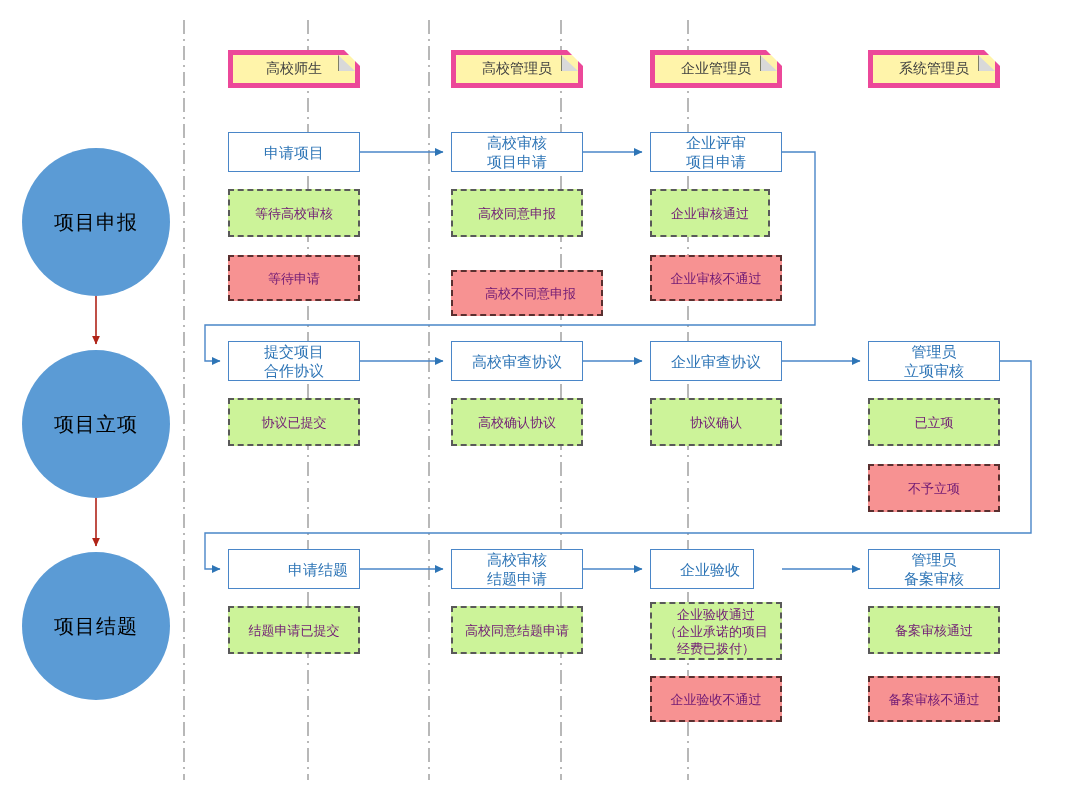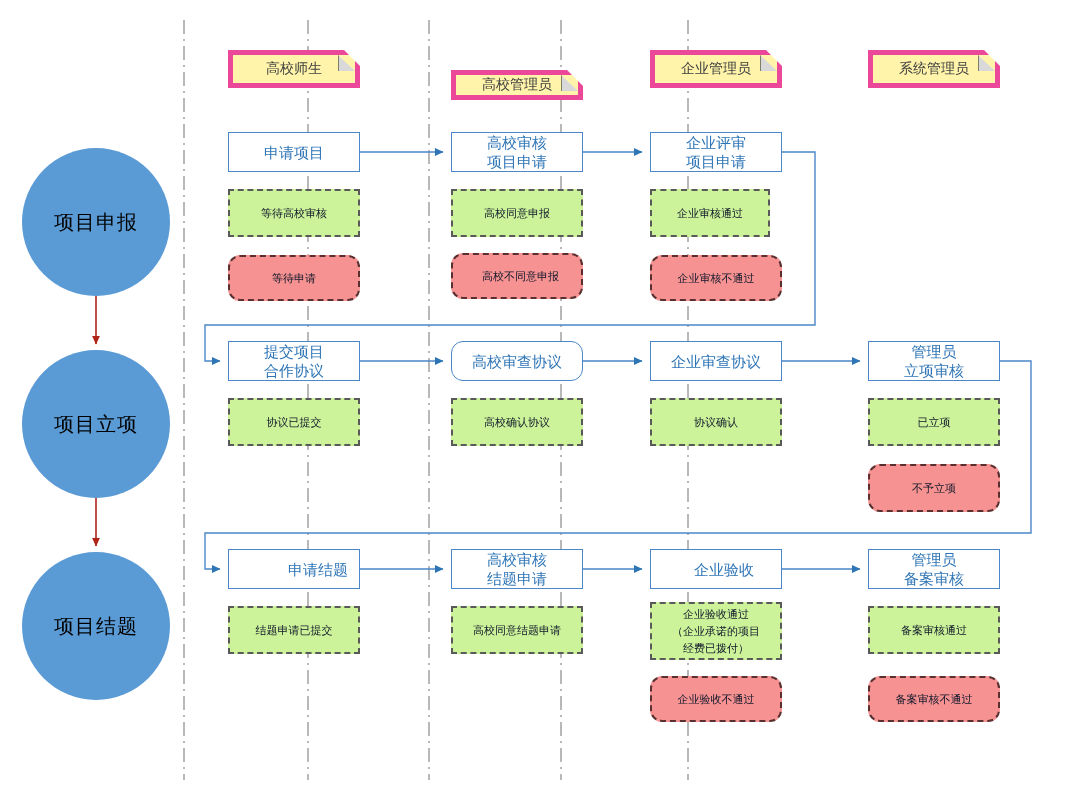--- a/index.html
+++ b/index.html
@@ -67,31 +67,31 @@
     text-align:center;
     font-size:15px;
     line-height:19px;
     white-space:pre-line;
   }
   
   .status-box{
     position:absolute;
     box-sizing:border-box;
     border:2px dashed #595959;
-    color:#0f172a;
+    color:#701a75;
     display:flex;
     align-items:center;
     justify-content:center;
     text-align:center;
-    font-size:11px;
+    font-size:13px;
     line-height:17px;
     white-space:pre-line;
   }
   .status-box.ok{ background:#CCF399; }
-  .status-box.bad{ background:#F79292; border-color:#5a2f2f;border-radius:12px; }
+  .status-box.bad{ background:#F79292; border-color:#5a2f2f; }
 </style>
 </head>
 <body>
 
 <div id="canvas">
 
   <svg class="layer">
     <g id="lane-divider-group">
         <line x1="184" y1="20" x2="184" y2="780" stroke="#9B9B9B" stroke-width="1.4" stroke-dasharray="14 5 2 5"></line>
         <line x1="308" y1="20" x2="308" y2="780" stroke="#9B9B9B" stroke-width="1.4" stroke-dasharray="14 5 2 5"></line>
@@ -138,21 +138,21 @@
       <div class="stage-circle" style="left: 22px; top: 552px; width: 148px; height: 148px;">
         <span>项目结题</span>
       </div>
     </div>
 
   <div id="lane-layer">
       <div class="lane-note" style="left: 228px; top: 50px; width: 132px; height: 38px;">
         <span>高校师生</span>
         <span class="fold"></span>
       </div>
-      <div class="lane-note" style="left: 451px; top: 50px; width: 132px; height: 30px; margin-top: 20px;">
+      <div class="lane-note" style="left: 451px; top: 50px; width: 132px; height: 38px;">
         <span>高校管理员</span>
         <span class="fold"></span>
       </div>
       <div class="lane-note" style="left: 650px; top: 50px; width: 132px; height: 38px;">
         <span>企业管理员</span>
         <span class="fold"></span>
       </div>
       <div class="lane-note" style="left: 868px; top: 50px; width: 132px; height: 38px;">
         <span>系统管理员</span>
         <span class="fold"></span>
@@ -160,37 +160,37 @@
     </div>
 
   <div id="process-layer">
       <div class="proc-box" style="left: 228px; top: 132px; width: 132px; height: 40px;"><span>申请项目</span></div>
       <div class="proc-box" style="left: 451px; top: 132px; width: 132px; height: 40px;"><span>高校审核
 项目申请</span></div>
       <div class="proc-box" style="left: 650px; top: 132px; width: 132px; height: 40px;"><span>企业评审
 项目申请</span></div>
       <div class="proc-box" style="left: 228px; top: 341px; width: 132px; height: 40px;"><span>提交项目
 合作协议</span></div>
-      <div class="proc-box" style="left: 451px; top: 341px; width: 132px; height: 40px; border-radius: 12px;"><span>高校审查协议</span></div>
+      <div class="proc-box" style="left: 451px; top: 341px; width: 132px; height: 40px;"><span>高校审查协议</span></div>
       <div class="proc-box" style="left: 650px; top: 341px; width: 132px; height: 40px;"><span>企业审查协议</span></div>
       <div class="proc-box" style="left: 868px; top: 341px; width: 132px; height: 40px;"><span>管理员
 立项审核</span></div>
       <div class="proc-box" style="left: 228px; top: 549px; width: 132px; height: 40px; padding-left: 48px;"><span>申请结题</span></div>
       <div class="proc-box" style="left: 451px; top: 549px; width: 132px; height: 40px;"><span>高校审核
 结题申请</span></div>
-      <div class="proc-box" style="left: 650px; top: 549px; width: 132px; height: 40px; padding-left: 16px;"><span>企业验收</span></div>
+      <div class="proc-box" style="left: 650px; top: 549px; width: 104px; height: 40px; padding-left: 16px;"><span>企业验收</span></div>
       <div class="proc-box" style="left: 868px; top: 549px; width: 132px; height: 40px;"><span>管理员
 备案审核</span></div>
     </div>
 
   <div id="status-layer">
       <div class="status-box ok" style="left: 228px; top: 189px; width: 132px; height: 48px;"><span>等待高校审核</span></div>
       <div class="status-box bad" style="left: 228px; top: 255px; width: 132px; height: 46px;"><span>等待申请</span></div>
       <div class="status-box ok" style="left: 451px; top: 189px; width: 132px; height: 48px;"><span>高校同意申报</span></div>
-      <div class="status-box bad" style="left: 451px; top: 253px; width: 132px; height: 46px; padding-left: 7px;"><span>高校不同意申报</span></div>
+      <div class="status-box bad" style="left: 451px; top: 270px; width: 152px; height: 46px; padding-left: 7px;"><span>高校不同意申报</span></div>
       <div class="status-box ok" style="left: 650px; top: 189px; width: 120px; height: 48px;"><span>企业审核通过</span></div>
       <div class="status-box bad" style="left: 650px; top: 255px; width: 132px; height: 46px;"><span>企业审核不通过</span></div>
       <div class="status-box ok" style="left: 228px; top: 398px; width: 132px; height: 48px;"><span>协议已提交</span></div>
       <div class="status-box ok" style="left: 451px; top: 398px; width: 132px; height: 48px;"><span>高校确认协议</span></div>
       <div class="status-box ok" style="left: 650px; top: 398px; width: 132px; height: 48px;"><span>协议确认</span></div>
       <div class="status-box ok" style="left: 868px; top: 398px; width: 132px; height: 48px;"><span>已立项</span></div>
       <div class="status-box bad" style="left: 868px; top: 464px; width: 132px; height: 48px;"><span>不予立项</span></div>
       <div class="status-box ok" style="left: 228px; top: 606px; width: 132px; height: 48px;"><span>结题申请已提交</span></div>
       <div class="status-box ok" style="left: 451px; top: 606px; width: 132px; height: 48px;"><span>高校同意结题申请</span></div>
       <div class="status-box ok" style="left: 650px; top: 602px; width: 132px; height: 58px;"><span>企业验收通过

